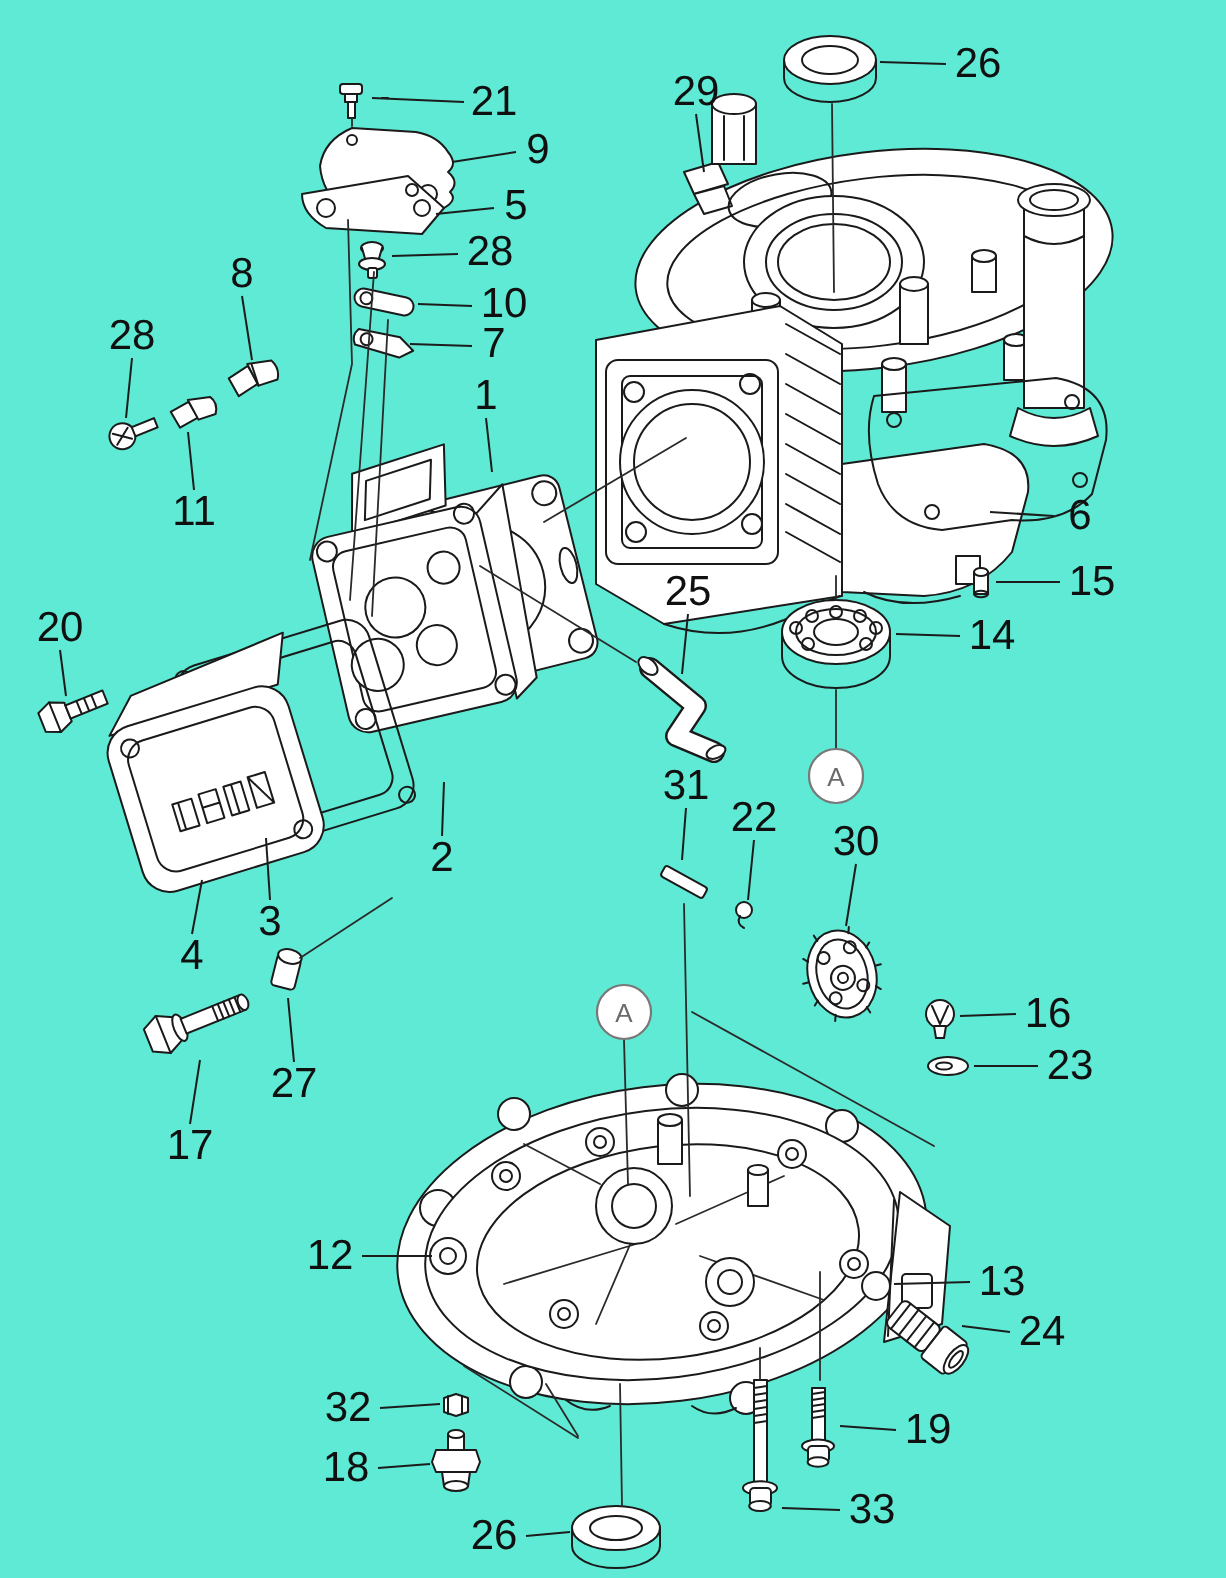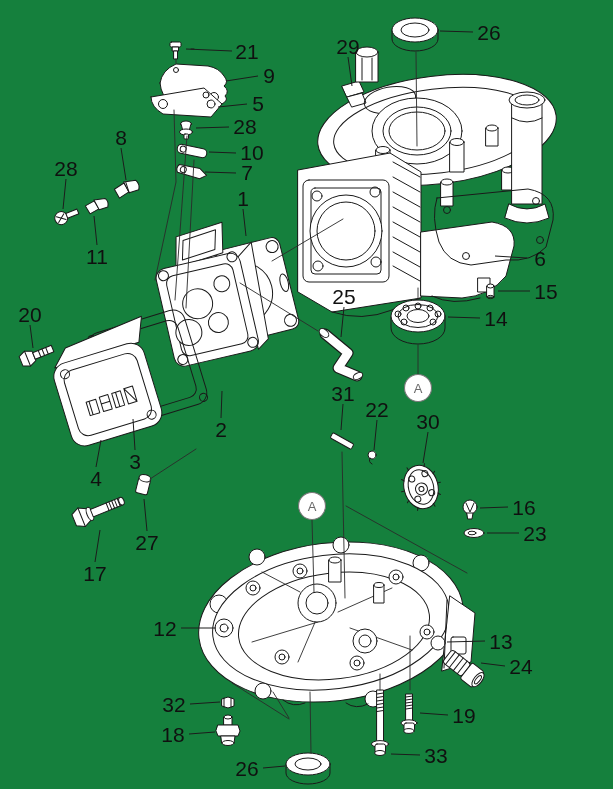--- a/index.html
+++ b/index.html
@@ -1,16 +1,16 @@
 <!DOCTYPE html>
 <html><head>
 <meta charset="utf-8">
 <style>
   html,body{margin:0;padding:0;background:#fff;}
-  #canvas{width:613px;height:789px;position:relative;background:#15803d;}
+  #canvas{width:613px;height:789px;position:relative;background:#5eead4;}
   svg{display:block;}
   .p{fill:#fff;stroke:#1a1a1a;stroke-width:1;stroke-linejoin:round;stroke-linecap:round;}
   .o{fill:none;stroke:#1a1a1a;stroke-width:1;stroke-linejoin:round;stroke-linecap:round;}
   .cl{fill:none;stroke:#2a2a2a;stroke-width:0.9;stroke-linecap:round;}
   .leader{fill:none;stroke:#1c1c1c;stroke-width:1;}
   .callout-text{font-family:"Liberation Sans",sans-serif;font-size:21px;fill:#101010;text-anchor:middle;dominant-baseline:central;}
   .marker-circle{fill:#fff;stroke:#787878;stroke-width:1.1;}
   .marker-text{font-family:"Liberation Sans",sans-serif;font-size:13px;fill:#6a6a6a;text-anchor:middle;dominant-baseline:central;}
 </style>
 </head>

